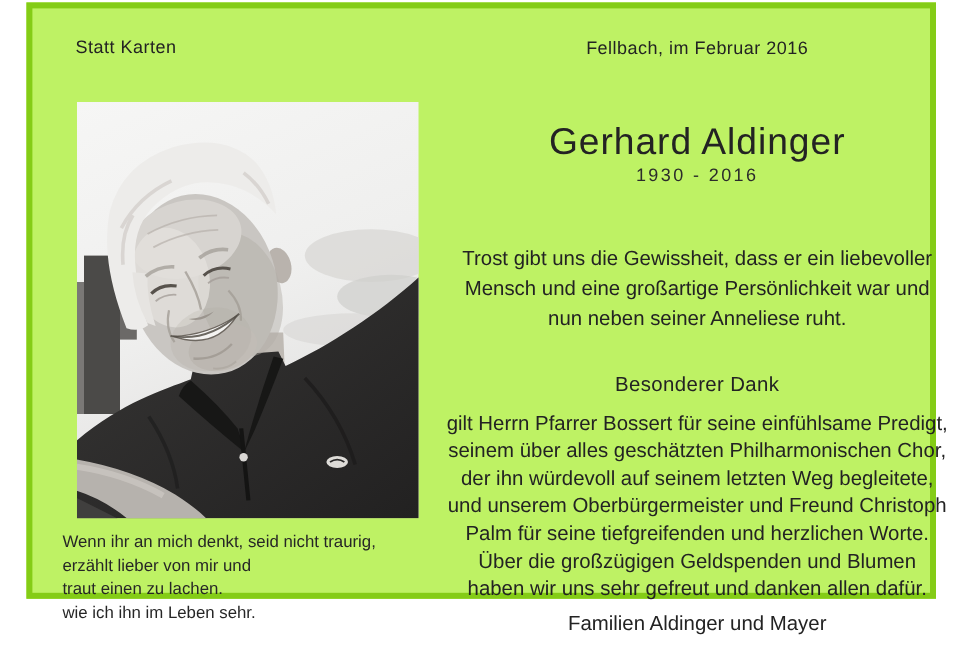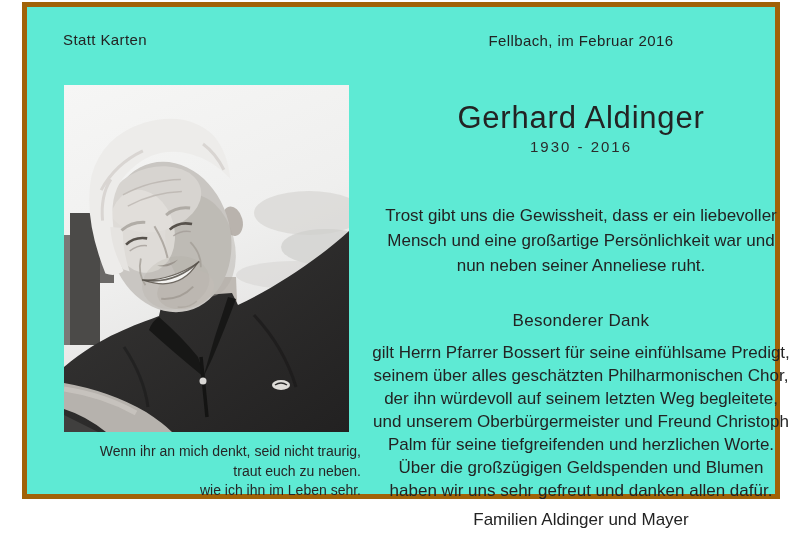--- a/index.html
+++ b/index.html
@@ -10,22 +10,22 @@
     color: #232323;
     position: relative;
     overflow: hidden;
   }
   .page { position: absolute; left: 0; top: 0; width: 800px; height: 560px; background: #ffffff; }
 
   .frame {
     position: absolute;
     left: 22px; top: 2px;
     width: 758px; height: 497px;
-    border: 5px solid #a16207;
-    background: #5eead4;
+    border: 5px solid #84cc16;
+    background: #bef264;
   }
 
   .statt {
     position: absolute;
     left: 36px; top: 24px;
     font-size: 15px;
     letter-spacing: 0.4px;
   }
 
   .right-col {
@@ -61,21 +61,21 @@
     left: 37px; top: 78px;
     width: 285px; height: 347px;
     overflow: hidden;
   }
   .photo svg { display: block; }
 
   .poem {
     position: absolute;
     left: 25px; top: 435px;
     width: 309px;
-    text-align: right;
+    text-align: left;
     font-size: 14px;
     line-height: 19.5px;
     color: #262626;
   }
 </style>
 </head>
 <body>
 
 <div class="page">
   <div class="frame">
@@ -151,21 +151,22 @@
           <path d="M70,188 Q98,194 126,184 Q101,208 70,188 Z" fill="#f4f3f1" stroke="#6e6861" stroke-width="1.2"></path>
           <path d="M68,187 Q97,200 128,183" stroke="#544f48" stroke-width="1.6" fill="none" opacity="0.85"></path>
           <path d="M82,210 Q100,216 116,206" stroke="#948d86" stroke-width="2" fill="none" opacity="0.6"></path>
           <path d="M96,222 Q106,226 116,221" stroke="#a39d96" stroke-width="1.5" fill="none" opacity="0.5"></path>
         </g>
       </svg>
     </div>
 
     <div class="poem">
       <div>Wenn ihr an mich denkt, seid nicht traurig,</div>
-      <div>traut euch zu neben.</div>
+      <div>erzählt lieber von mir und</div>
+      <div>traut einen zu lachen.</div>
       <div>wie ich ihn im Leben sehr.</div>
     </div>
 
     <div class="right-col">
       <div class="dateline">Fellbach, im Februar 2016</div>
       <div class="name">Gerhard Aldinger</div>
       <div class="years">1930 - 2016</div>
 
       <div class="intro">
         <div>Trost gibt uns die Gewissheit, dass er ein liebevoller</div>

